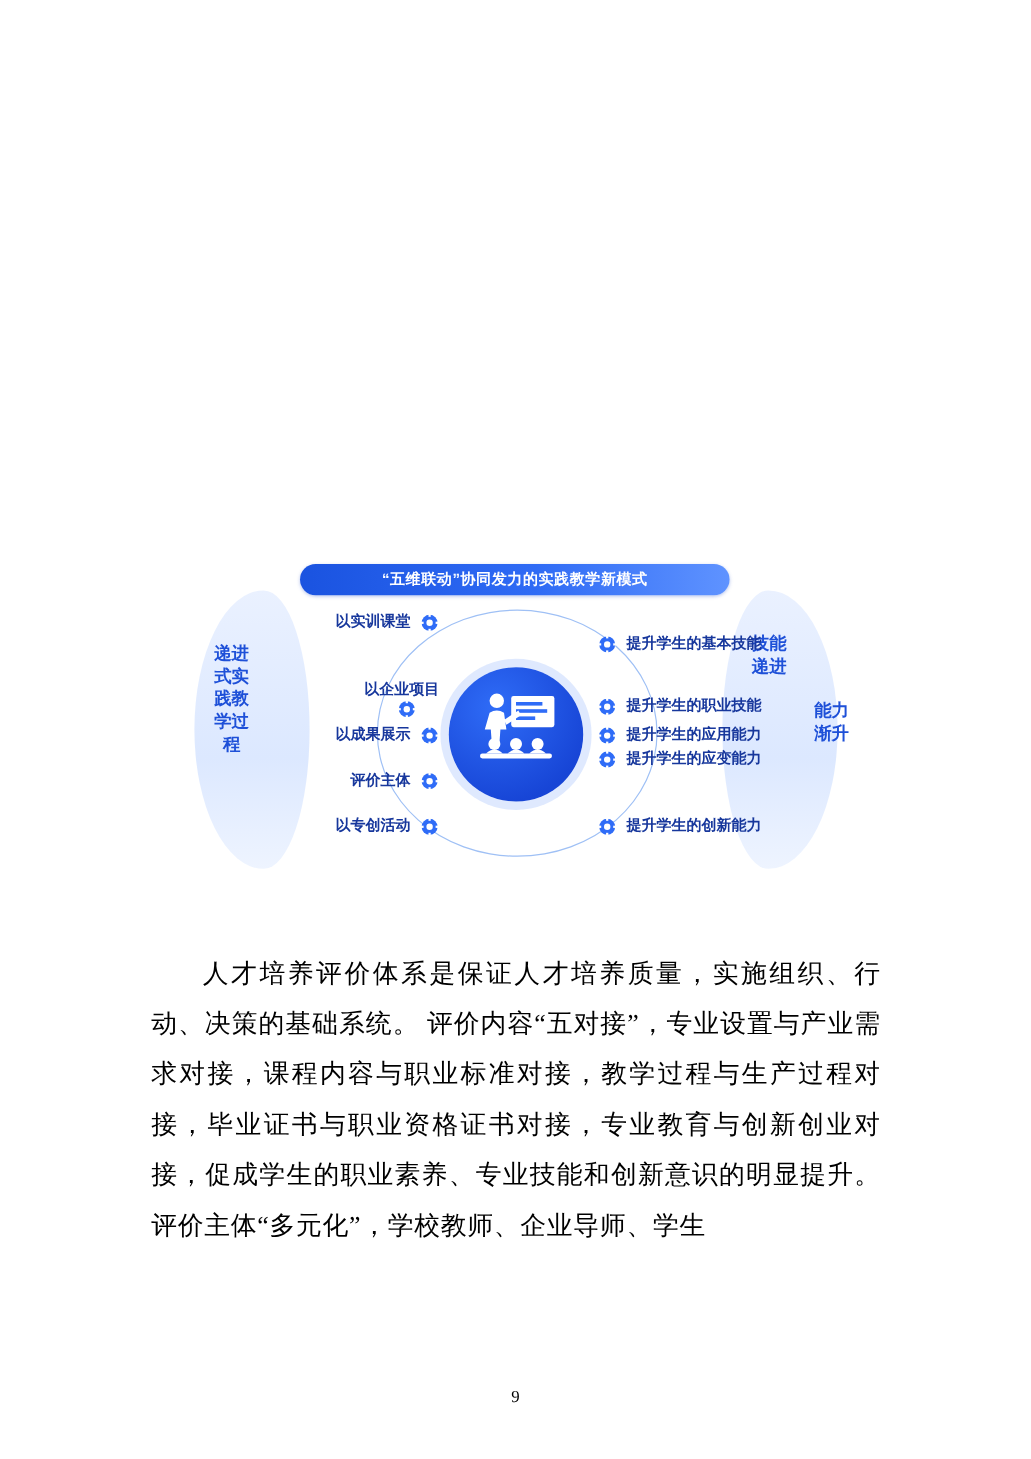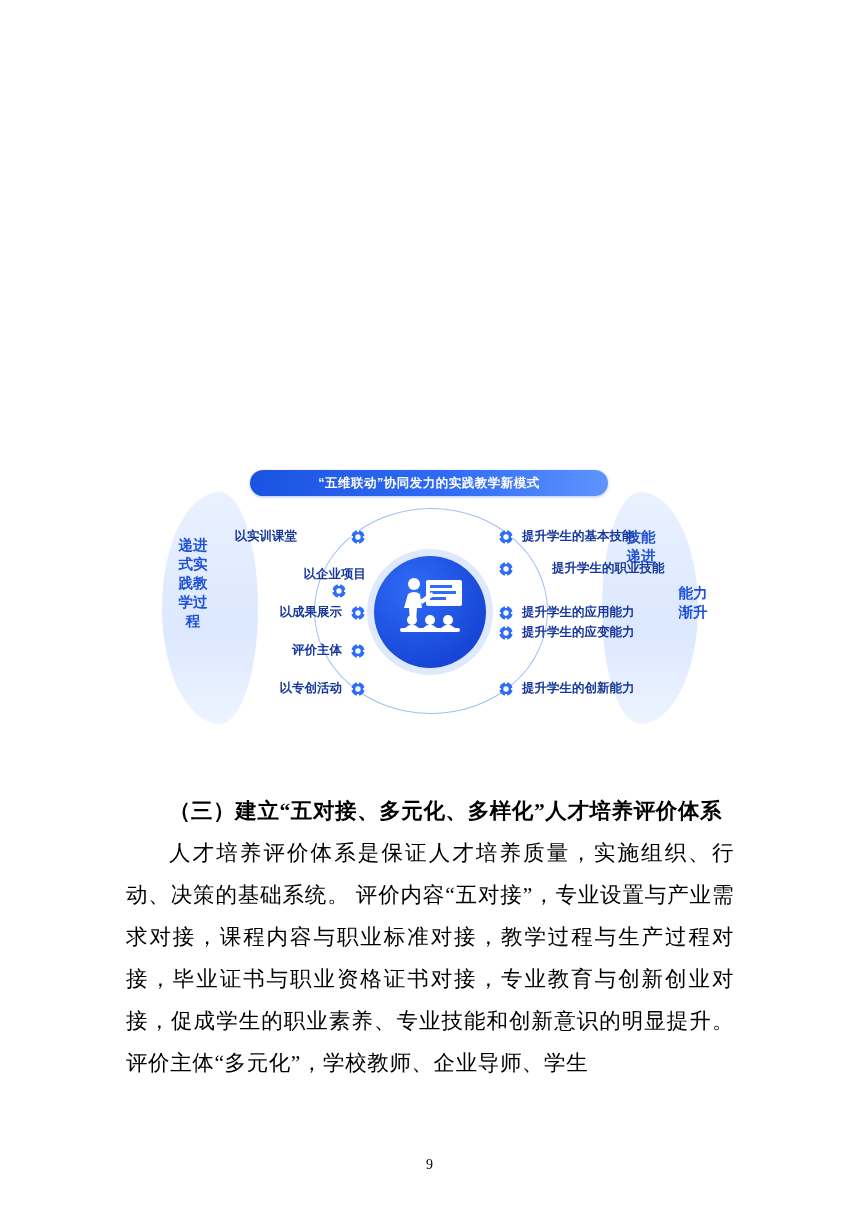--- a/index.html
+++ b/index.html
@@ -200,21 +200,21 @@
           <rect x="26" y="72" width="60" height="4" rx="2" fill="#ffffff"></rect>
           <circle cx="38" cy="64" r="5" fill="#ffffff"></circle>
           <path d="M31 72 q7 -7 14 0 z" fill="#ffffff"></path>
           <circle cx="56" cy="64" r="5" fill="#ffffff"></circle>
           <path d="M49 72 q7 -7 14 0 z" fill="#ffffff"></path>
           <circle cx="74" cy="64" r="5" fill="#ffffff"></circle>
           <path d="M67 72 q7 -7 14 0 z" fill="#ffffff"></path>
         </svg>
       </div>
 
-      <div class="row-item left" style="top:92px;gap:45px;">
+      <div class="row-item left" style="top:74px;">
         <span>以实训课堂</span>
         <svg class="gear" viewBox="0 0 24 24">
           <circle cx="12" cy="12" r="10" fill="#2f6cf7"></circle>
           <circle cx="12" cy="12" r="4" fill="#ffffff"></circle>
           <g fill="#ffffff">
             <rect x="10.6" y="0.5" width="2.8" height="4"></rect>
             <rect x="10.6" y="19.5" width="2.8" height="4"></rect>
             <rect x="0.5" y="10.6" width="4" height="2.8"></rect>
             <rect x="19.5" y="10.6" width="4" height="2.8"></rect>
           </g>
@@ -279,21 +279,21 @@
           <circle cx="12" cy="12" r="4" fill="#ffffff"></circle>
           <g fill="#ffffff">
             <rect x="10.6" y="0.5" width="2.8" height="4"></rect>
             <rect x="10.6" y="19.5" width="2.8" height="4"></rect>
             <rect x="0.5" y="10.6" width="4" height="2.8"></rect>
             <rect x="19.5" y="10.6" width="4" height="2.8"></rect>
           </g>
         </svg>
         <span>提升学生的基本技能</span>
       </div>
-      <div class="row-item right" style="top:124px;gap:30px;">
+      <div class="row-item right" style="top:144px;">
         <svg class="gear" viewBox="0 0 24 24">
           <circle cx="12" cy="12" r="10" fill="#2f6cf7"></circle>
           <circle cx="12" cy="12" r="4" fill="#ffffff"></circle>
           <g fill="#ffffff">
             <rect x="10.6" y="0.5" width="2.8" height="4"></rect>
             <rect x="10.6" y="19.5" width="2.8" height="4"></rect>
             <rect x="0.5" y="10.6" width="4" height="2.8"></rect>
             <rect x="19.5" y="10.6" width="4" height="2.8"></rect>
           </g>
         </svg>
@@ -336,18 +336,17 @@
             <rect x="19.5" y="10.6" width="4" height="2.8"></rect>
           </g>
         </svg>
         <span>提升学生的创新能力</span>
       </div>
 
     </div>
   </div>
 
   <div class="content" style="top:790px;">
-    <p class="heading">（三）建立“五对接、多元化、多样化”人才培养评价体系</p>
     <p class="body-text indent">人才培养评价体系是保证人才培养质量，实施组织、行动、决策的基础系统。 评价内容“五对接”，专业设置与产业需求对接，课程内容与职业标准对接，教学过程与生产过程对接，毕业证书与职业资格证书对接，专业教育与创新创业对接，促成学生的职业素养、专业技能和创新意识的明显提升。评价主体“多元化”，学校教师、企业导师、学生</p>
   </div>
 
   <div class="pagenum">9</div>
 </div>
 
 </body></html>

